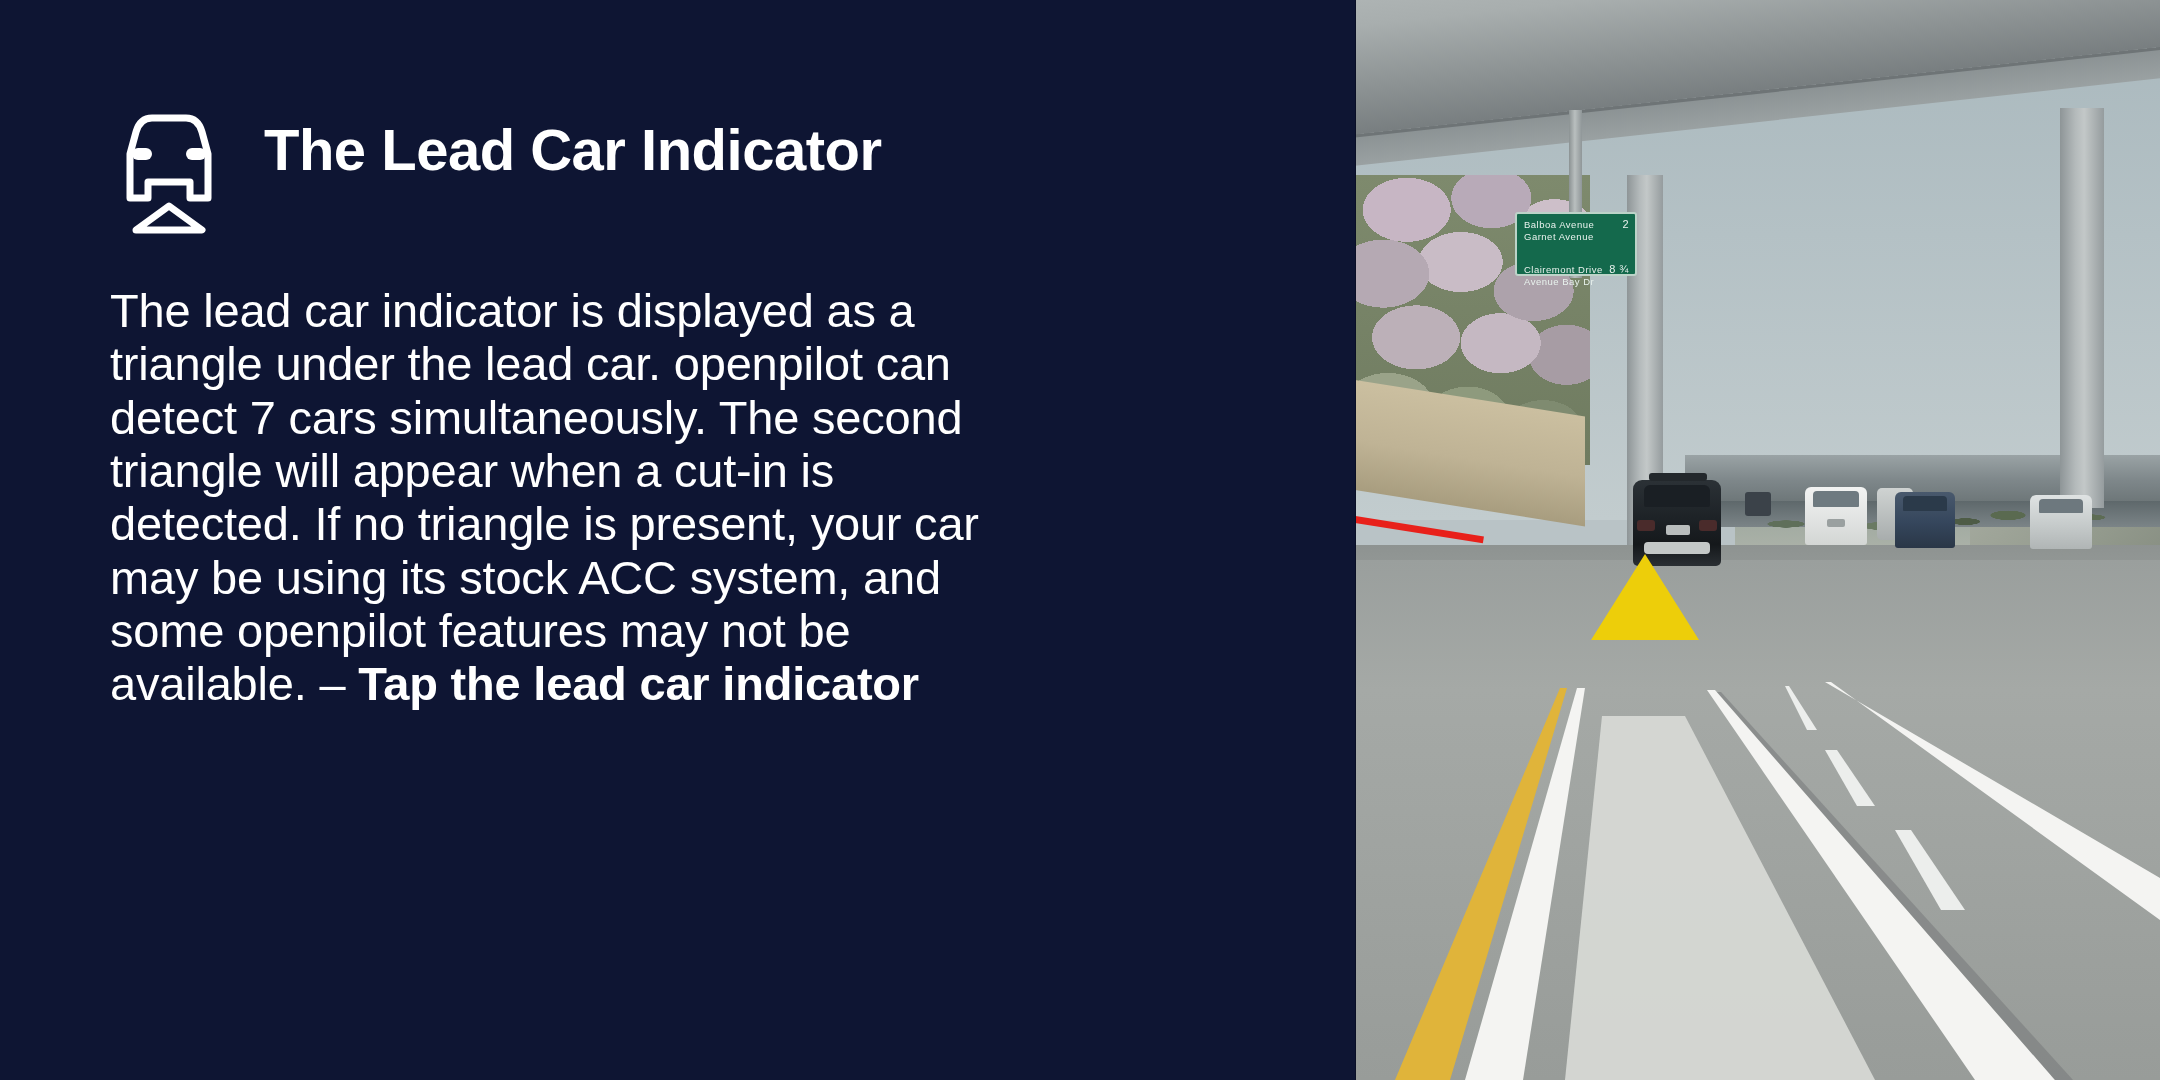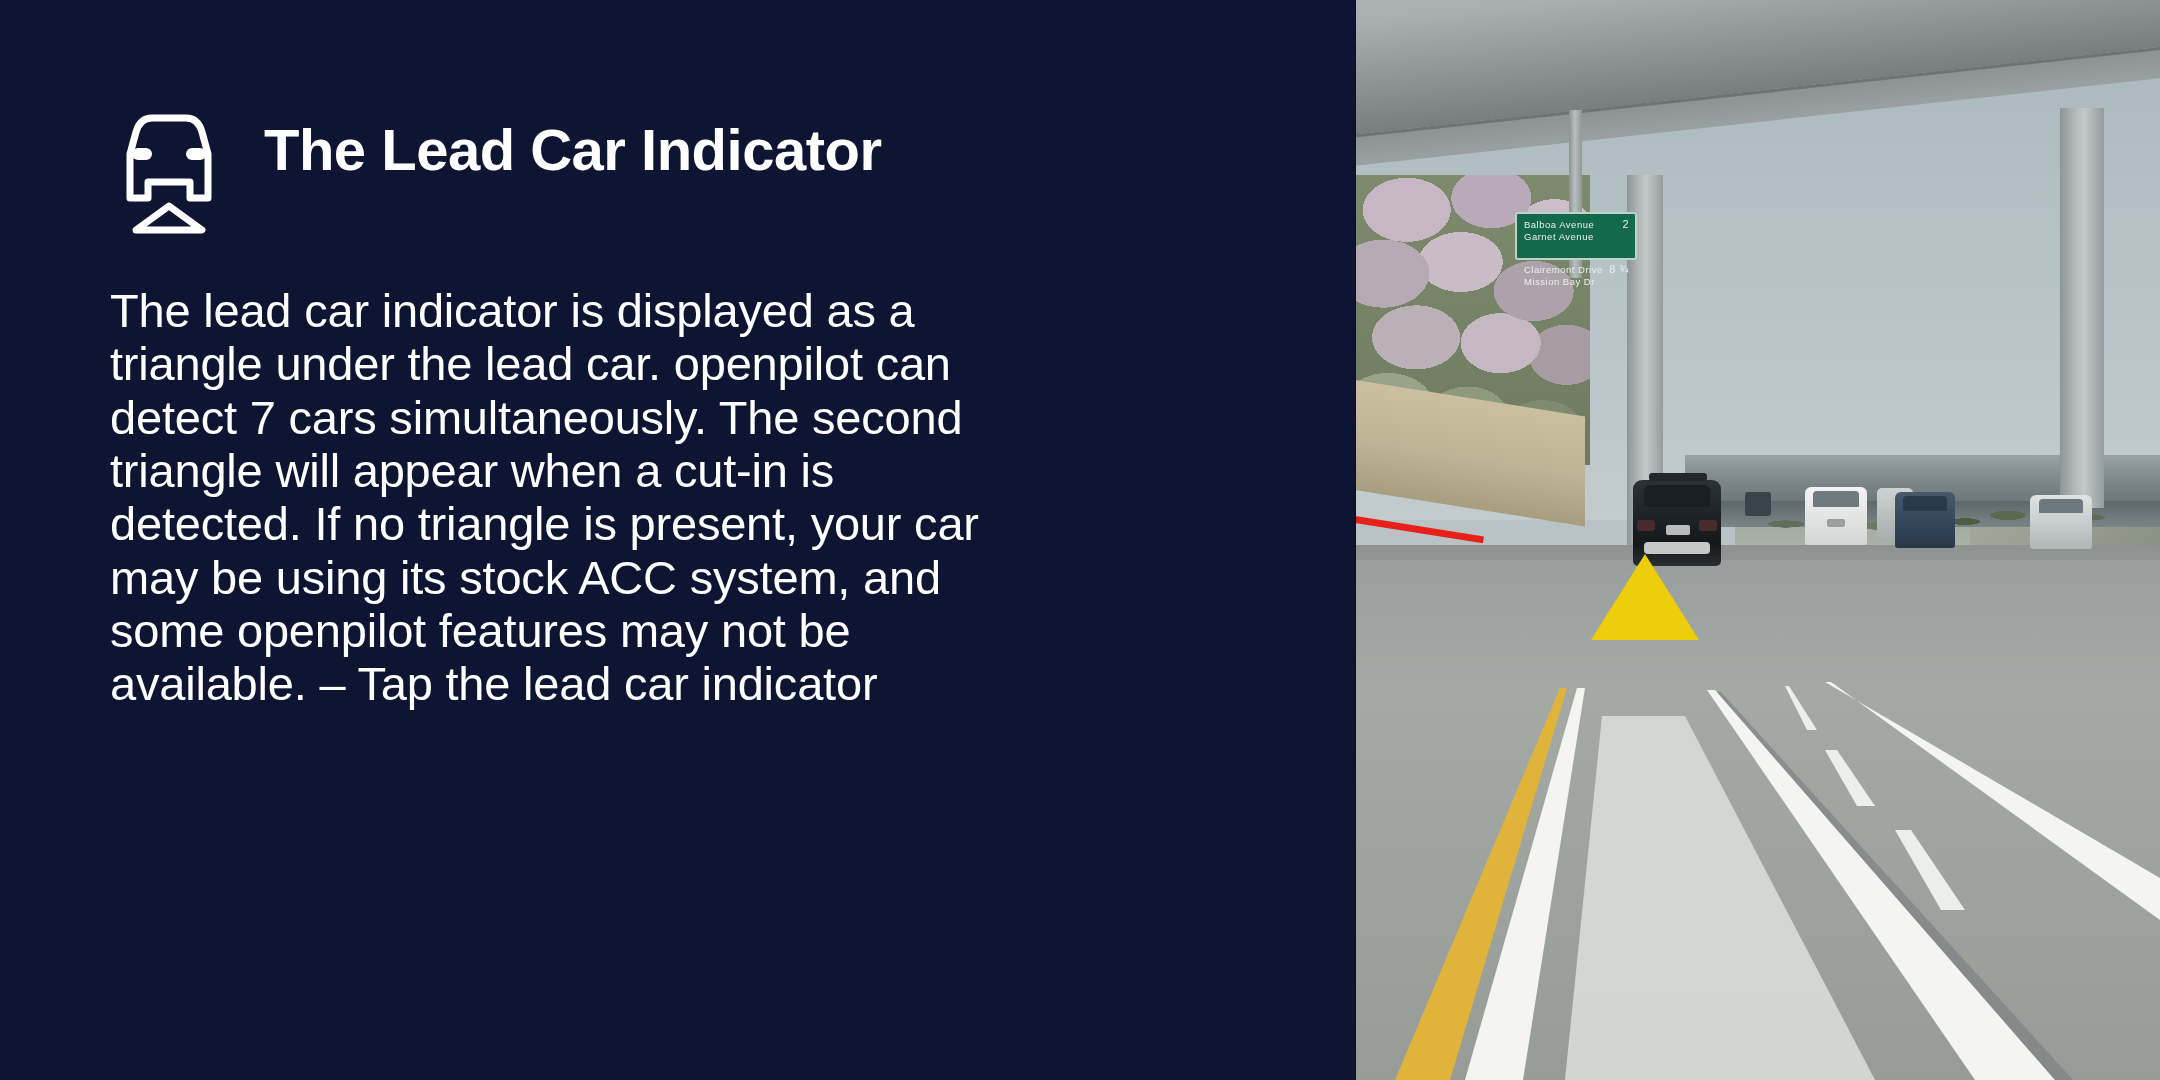--- a/index.html
+++ b/index.html
@@ -51,21 +51,21 @@
   .body-text {
     margin-top:52px;
     font-size:47px;
     line-height:1.135;
     color:#ffffff;
     font-weight:400;
     max-width:870px;
     letter-spacing:-0.2px;
   }
   .body-text .cta {
-    font-weight:normal;
+    font-weight:bold;
   }
 
   
   .photo-panel {
     position:relative;
     width:805px; height:1080px;
     flex:0 0 805px;
     overflow:hidden;
     background:#b9c3c6;
   }
@@ -279,21 +279,21 @@
   }
   .car-far {
     left:390px; top:492px; width:26px; height:24px;
     background:#3b4249; border-radius:3px;
   }
 
   
   .hwy-sign {
     position:absolute;
     left:160px; top:212px;
-    width:122px; height:48px;
+    width:122px; height:64px;
     background:#14694c;
     border:2px solid #bcd3c8;
     border-radius:3px;
     padding:5px 6px 0 7px;
     color:#e8f2ed;
     font-family:"Liberation Sans", sans-serif;
     font-size:9.5px;
     line-height:11.5px;
     letter-spacing:0.5px;
   }
@@ -382,21 +382,21 @@
       <div class="row">
         <div>
           <div>Balboa Avenue</div>
           <div>Garnet Avenue</div>
         </div>
         <div class="dist">2</div>
       </div>
       <div class="row grp2">
         <div>
           <div>Clairemont Drive</div>
-          <div>Mission Bay Dr</div>
+          <div>Avenue Bay Dr</div>
         </div>
         <div class="dist">8 ¾</div>
       </div>
     </div>
 
     <div class="road-top"></div>
     <div class="road"></div>
 
     <div class="ego-path">
       <svg viewBox="0 0 805 460" xmlns="http://www.w3.org/2000/svg">

